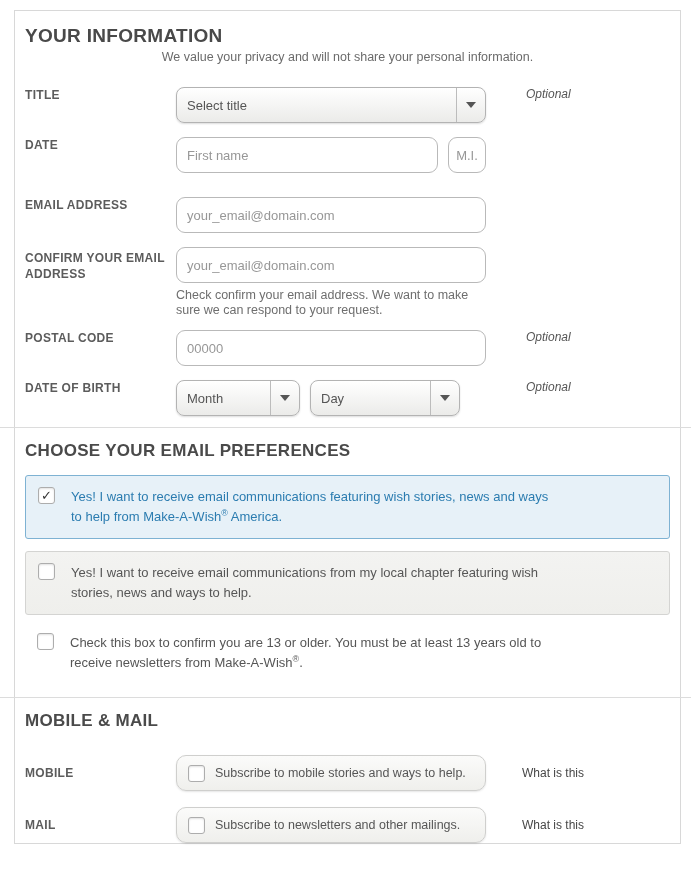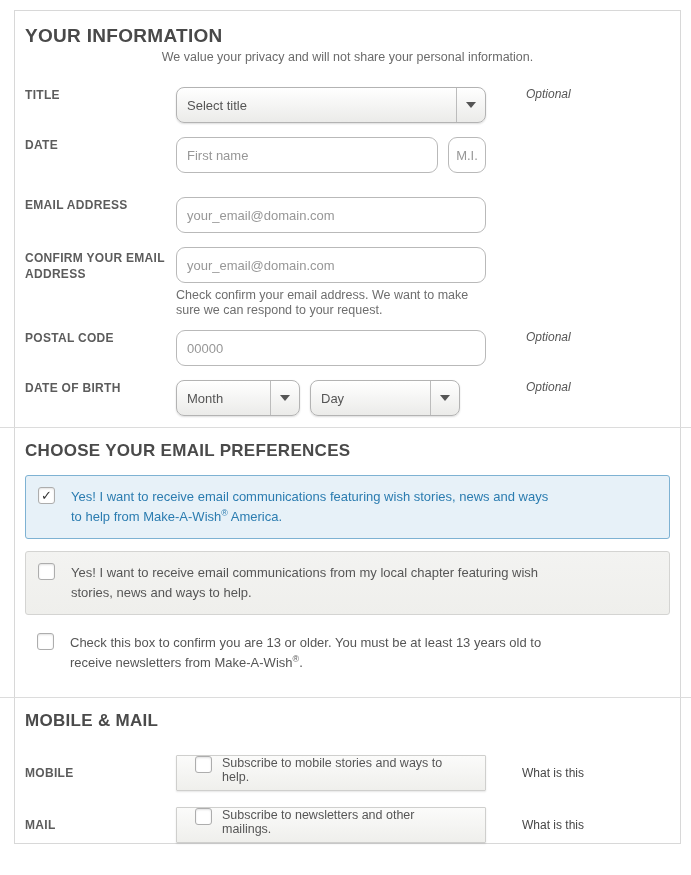--- a/index.html
+++ b/index.html
@@ -115,24 +115,24 @@
   .age-text {
     margin-left: 16px; font-size: 13px; line-height: 20px;
     color: #565656; max-width: 482px;
   }
 
   
   .mm-row { display: flex; align-items: center; margin-top: 16px; }
   .mm-row.first { margin-top: 24px; }
   .subscribe-btn {
     width: 310px; height: 36px; flex: none;
-    border: 1px solid #cfcfcd; border-radius: 1px;
+    border: 1px solid #cfcfcd; border-radius: 10px;
     background: linear-gradient(#fbfbfa, #efefec);
     box-shadow: 0 1px 2px rgba(0,0,0,0.10);
-    display: flex; padding: 0 18px; cursor: pointer;
+    display: flex; align-items: center; padding: 0 11px; cursor: pointer;
   }
   .subscribe-text { margin-left: 10px; font-size: 12.5px; color: #565656; }
   .what-link {
     margin-left: 36px; font-size: 12px; color: #474747;
     cursor: pointer;
   }
 </style>
 </head>
 <body>
 

